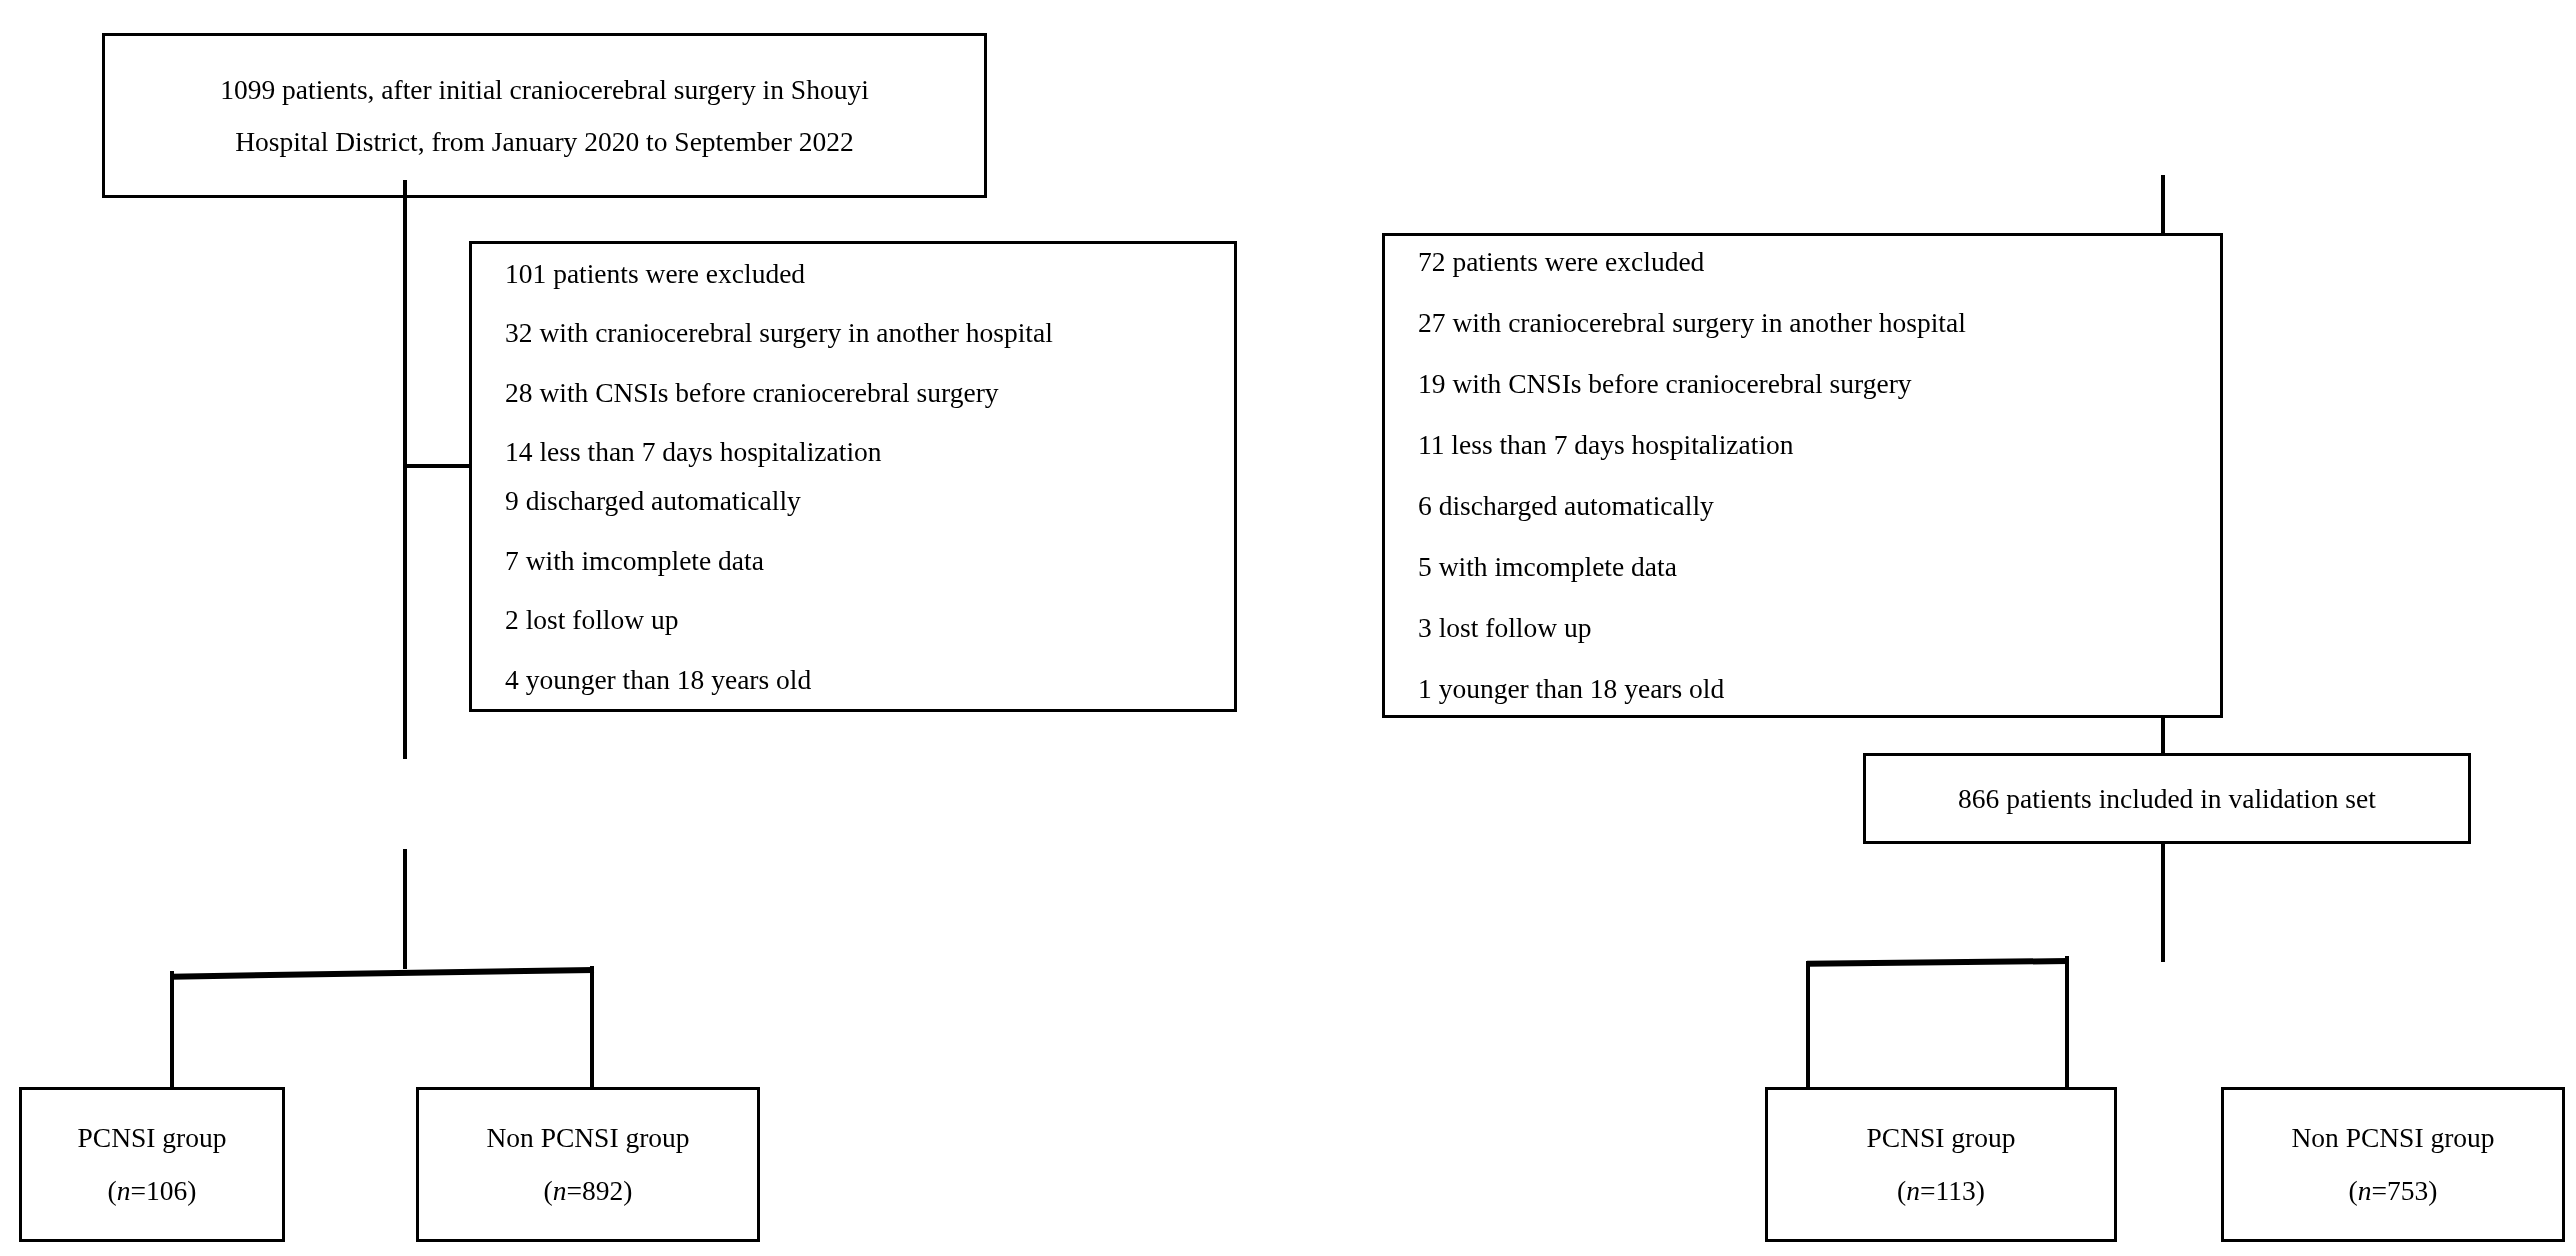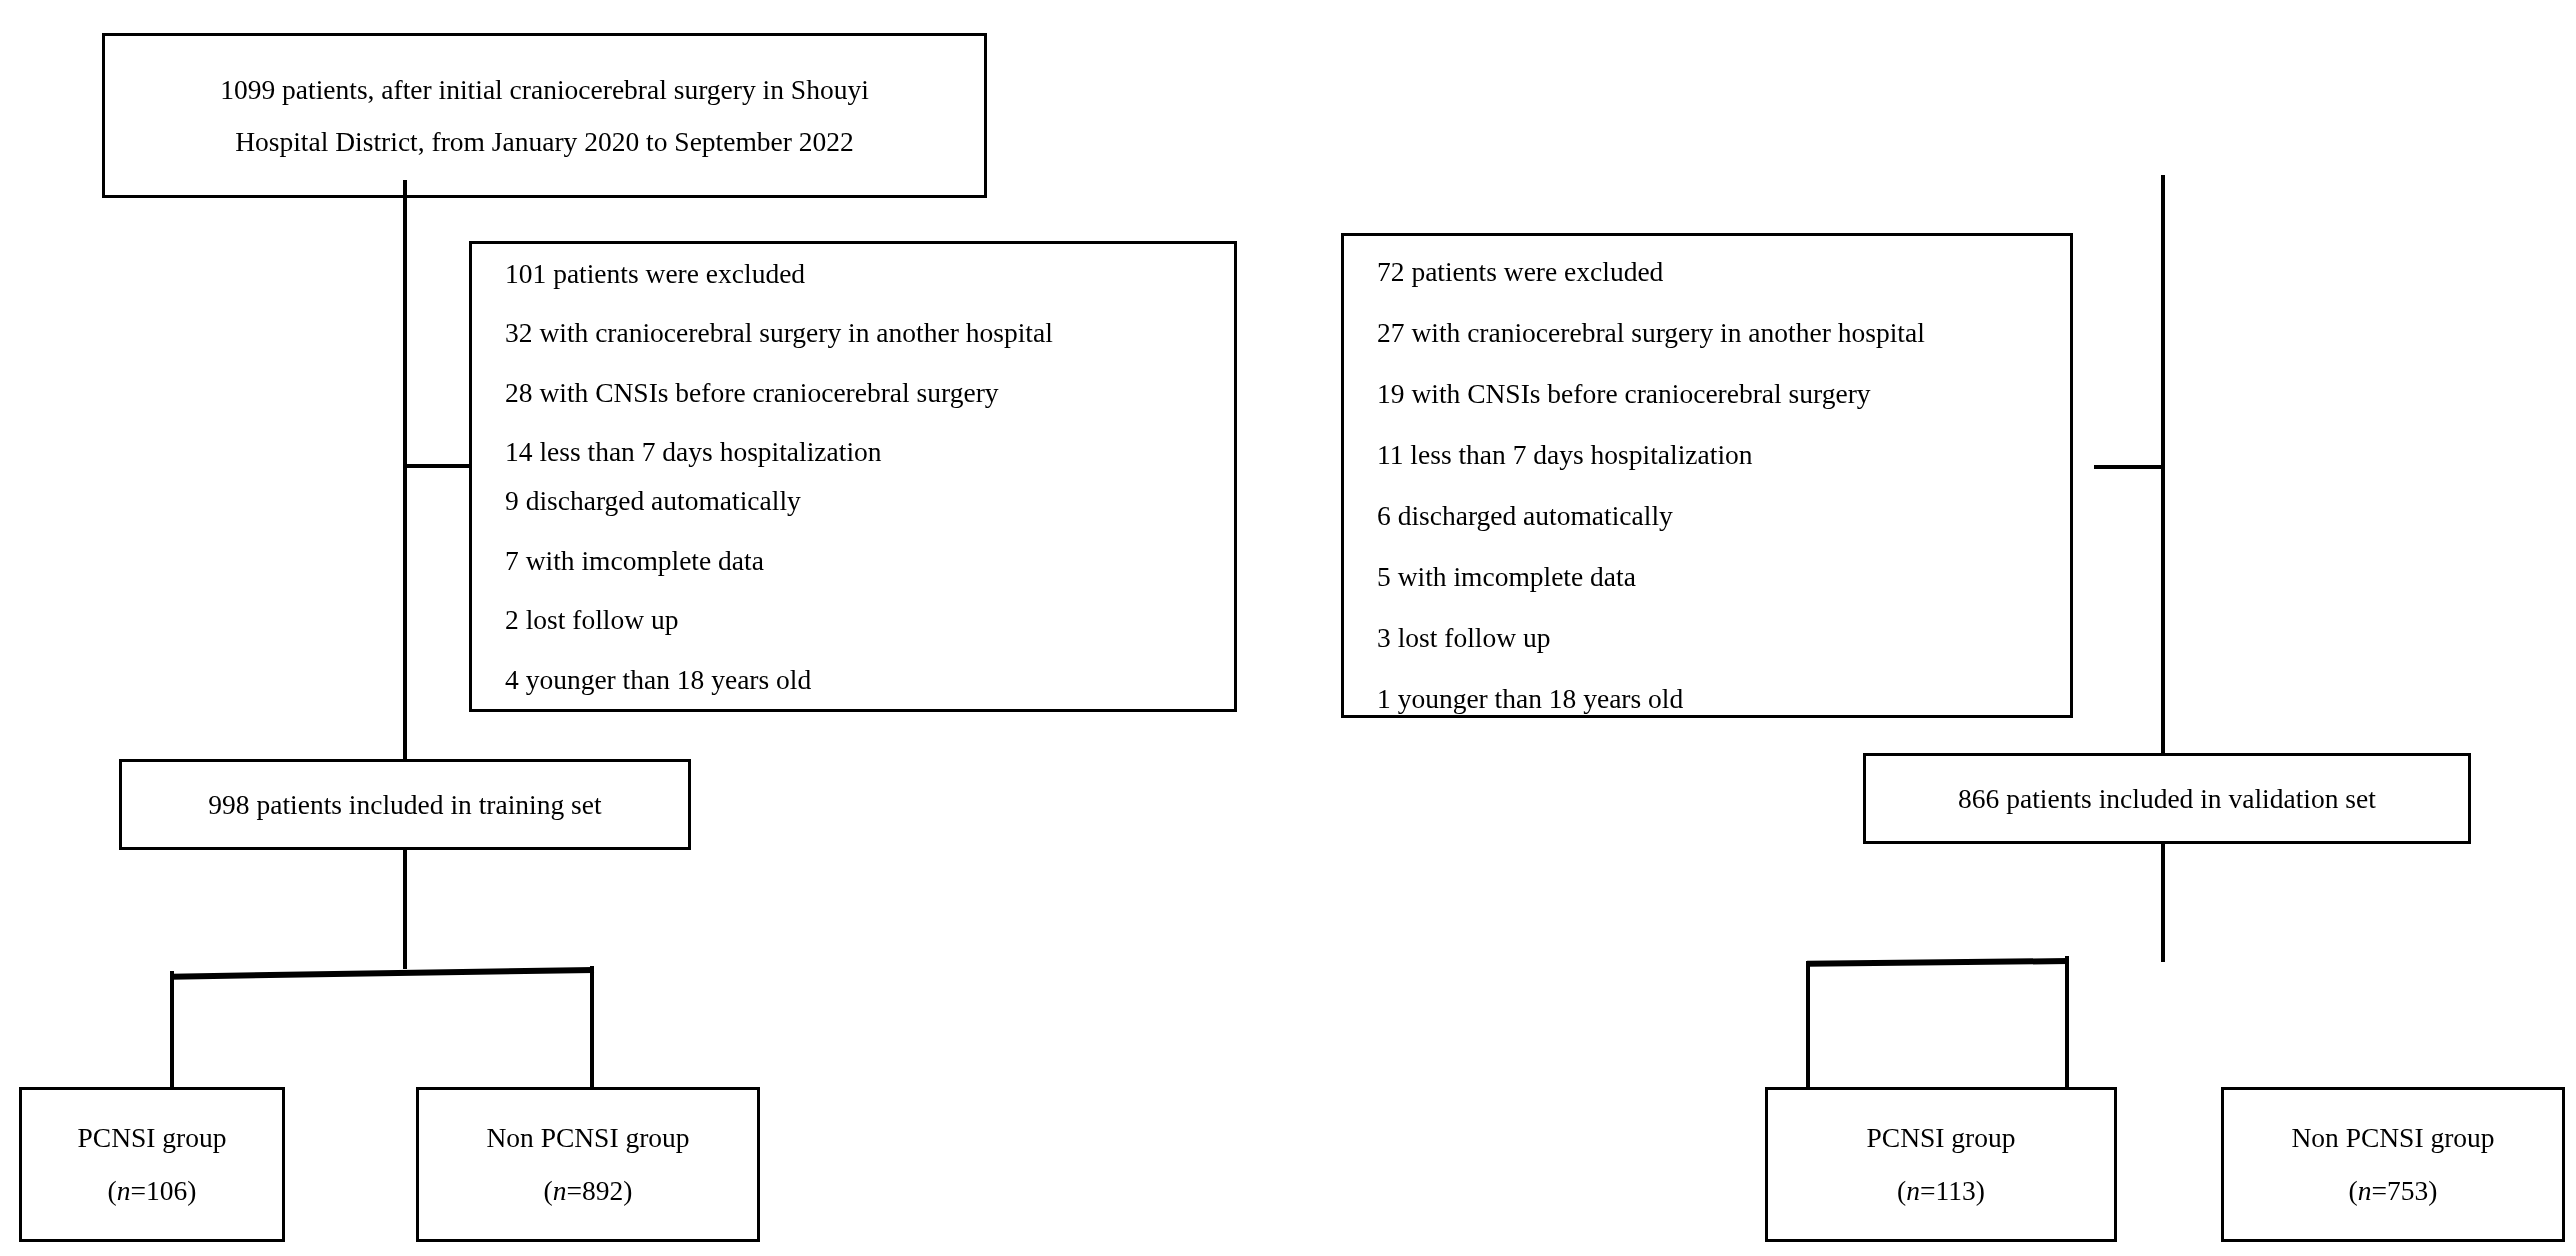--- a/index.html
+++ b/index.html
@@ -66,23 +66,20 @@
     <div class="t-list excl-line" style="margin-bottom:27.5px;">101 patients were excluded</div>
     <div class="t-list excl-line" style="margin-bottom:27.5px;">32 with craniocerebral surgery in another hospital</div>
     <div class="t-list excl-line" style="margin-bottom:27.5px;">28 with CNSIs before craniocerebral surgery</div>
     <div class="t-list excl-line" style="margin-bottom:17px;">14 less than 7 days hospitalization</div>
     <div class="t-list excl-line" style="margin-bottom:27.5px;">9 discharged automatically</div>
     <div class="t-list excl-line" style="margin-bottom:27.5px;">7 with imcomplete data</div>
     <div class="t-list excl-line" style="margin-bottom:27.5px;">2 lost follow up</div>
     <div class="t-list excl-line">4 younger than 18 years old</div>
   </div>
 
-  <div class="box center" style="left:119px; top:759px; width:572px; height:91px;">
-    <div class="t-mid">998 patients included in training set</div>
-  </div>
 
   <div class="connector v" style="left:403px; top:849px; width:3.8px; height:120px;"></div>
   <div class="connector h-thick" style="left:171px; top:967px; width:423px; height:5.6px; transform:rotate(-0.9deg); transform-origin:right center;"></div>
   <div class="connector v" style="left:170px; top:971px; width:3.8px; height:116px;"></div>
   <div class="connector v" style="left:590px; top:966px; width:3.8px; height:121px;"></div>
 
   <div class="box center" style="left:19px; top:1087px; width:266px; height:155px;">
     <div class="t-group" style="margin-bottom:21px;">PCNSI group</div>
     <div class="t-group">
       <span>(</span><span class="ital">n</span><span>=106)</span>
@@ -94,21 +91,21 @@
     <div class="t-group">
       <span>(</span><span class="ital">n</span><span>=892)</span>
     </div>
   </div>
 
 
   <div class="connector v" style="left:2161px; top:175px; width:3.8px; height:579px;"></div>
 
   <div class="connector h" style="left:2094px; top:465px; width:70px; height:4.4px;"></div>
 
-  <div class="box left pad-list" style="left:1341px; top:233px; width:732px; height:485px;justify-content:flex-end;">
+  <div class="box left pad-list" style="left:1382px; top:233px; width:841px; height:485px;">
     <div class="t-list excl-line" style="margin-bottom:29px;">72 patients were excluded</div>
     <div class="t-list excl-line" style="margin-bottom:29px;">27 with craniocerebral surgery in another hospital</div>
     <div class="t-list excl-line" style="margin-bottom:29px;">19 with CNSIs before craniocerebral surgery</div>
     <div class="t-list excl-line" style="margin-bottom:29px;">11 less than 7 days hospitalization</div>
     <div class="t-list excl-line" style="margin-bottom:29px;">6 discharged automatically</div>
     <div class="t-list excl-line" style="margin-bottom:29px;">5 with imcomplete data</div>
     <div class="t-list excl-line" style="margin-bottom:29px;">3 lost follow up</div>
     <div class="t-list excl-line">1 younger than 18 years old</div>
   </div>
 

